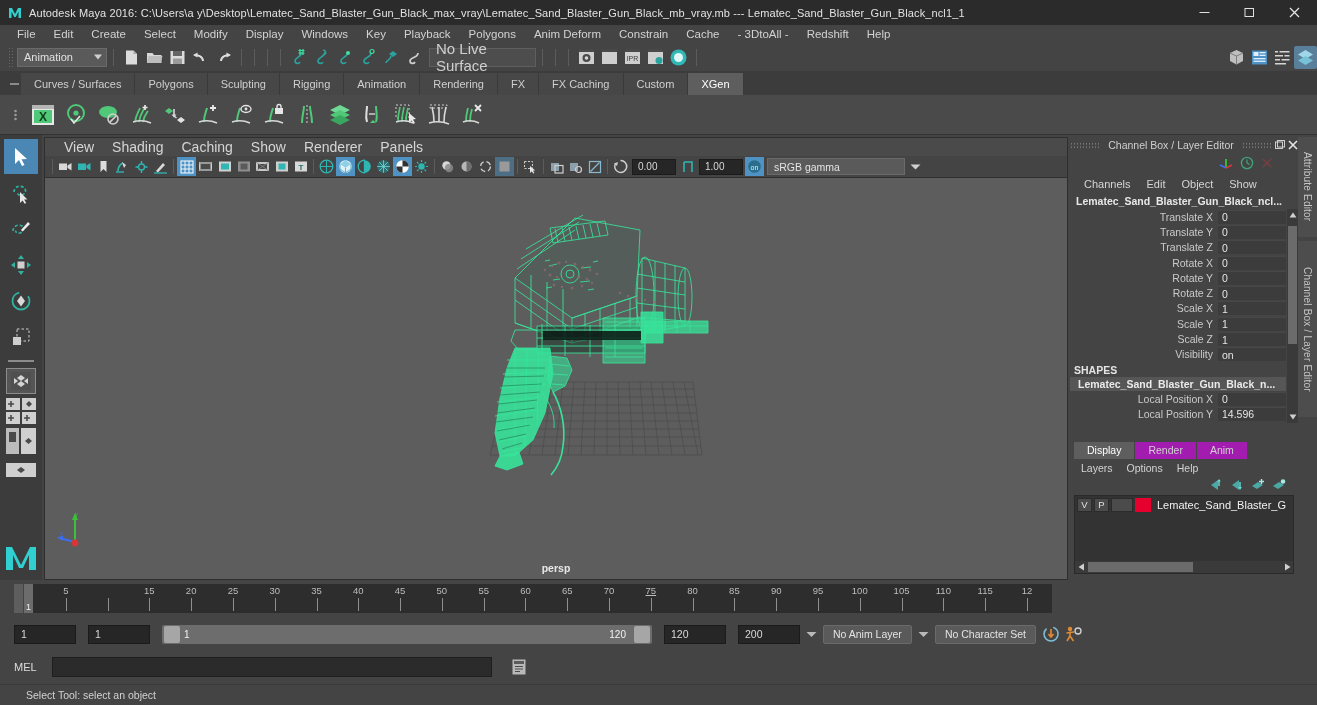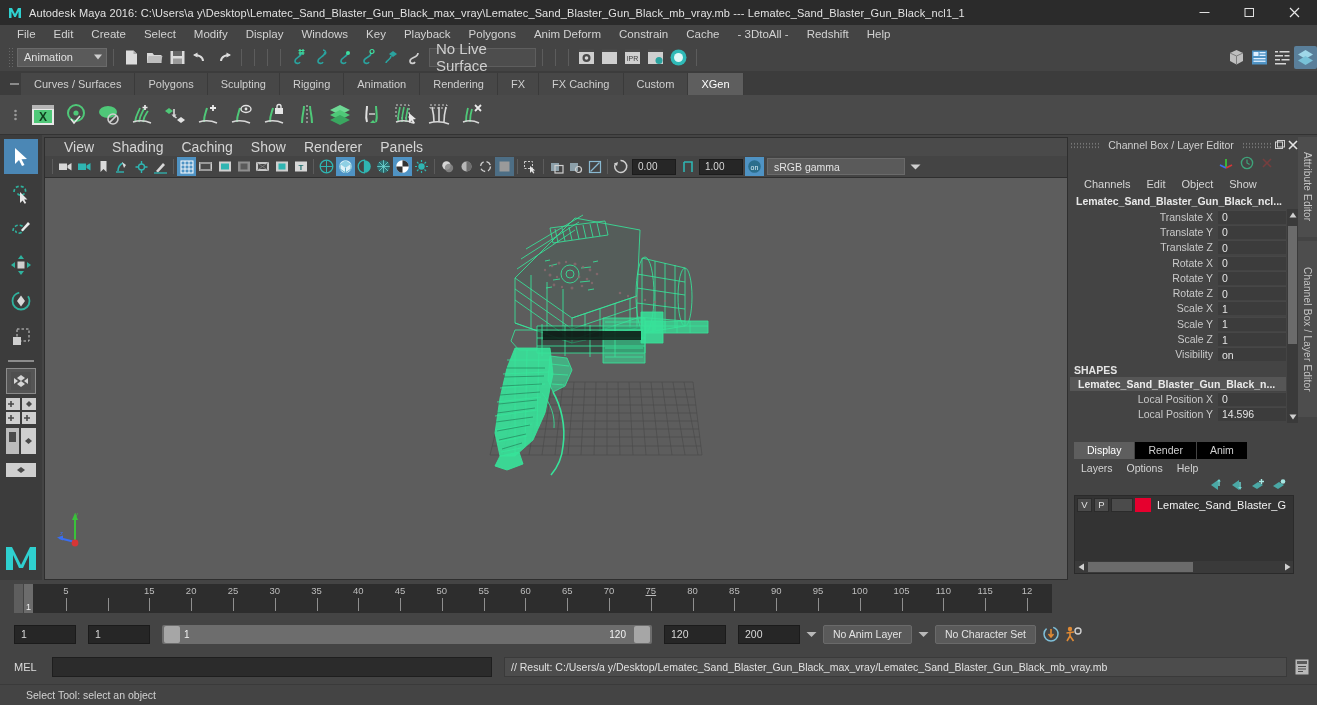--- a/index.html
+++ b/index.html
@@ -220,21 +220,21 @@
   .cb-scroll .up{top:0;} .cb-scroll .down{bottom:0;}
 
   
   .layereditor{
     position:absolute; left:1070px; top:440px; width:228px; height:140px;
     background:#444444;
   }
   .le-tabs{display:flex;align-items:flex-end;height:19px;padding-left:4px;}
   .le-tab{
     height:17px;line-height:17px;padding:0 13px;font-size:10.5px;color:#d0d0d0;
-    background:#000000;margin-right:1px;
+    background:#a21caf;margin-right:1px;
   }
   .le-tab.active{background:#5e5e5e;color:#fff;}
   .le-body{
     margin:0 4px; height:115px; background:#444; display:flex;flex-direction:column;
   }
   .le-menubar{height:17px;display:flex;align-items:center;}
   .le-menu{padding:0 7px;font-size:10.5px;color:#d3d3d3;line-height:16px;}
   .le-icons{height:18px;display:flex;align-items:center;justify-content:flex-end;gap:7px;padding-right:8px;}
   .le-list{
     flex:1 1 auto;background:#333333;border:1px solid #2a2a2a;margin-top:1px;position:relative;
@@ -1106,20 +1106,21 @@
             <circle cx="583" cy="118" r="1.2"></circle>
             <circle cx="591" cy="120" r="1.4"></circle>
           <circle cx="600" cy="122" r="1.2"></circle>
             <circle cx="610" cy="124" r="1.3"></circle>
             <circle cx="620" cy="123" r="1.2"></circle>
         </g>
 
         <rect x="498" y="153" width="98" height="9" fill="#0a1a14" opacity="0.85"></rect>
       </svg>
 
+      <div class="persp-label">persp</div>
 
       <div class="axis-gizmo">
         <svg width="44" height="40" viewBox="0 0 44 40">
           <path d="M20 33 L20 8" stroke="#3ac23a" stroke-width="2"></path>
           <path d="M20 4 L17 11 L23 11 Z" fill="#3ac23a"></path>
           <path d="M20 33 L4 29" stroke="#3a6ef0" stroke-width="2"></path>
           <path d="M2 28.5 L8 26.5 L8 31.5 Z" fill="#3a6ef0"></path>
           <circle cx="20" cy="34" r="3.4" fill="#d63636"></circle>
           <text x="20" y="7" font-size="6" fill="#3ac23a" font-family="Liberation Sans">y</text>
           <text x="5" y="26" font-size="6" fill="#3a6ef0" font-family="Liberation Sans">z</text>
@@ -1420,21 +1421,20 @@
           <circle cx="6" cy="4" r="2.2" fill="#e08a34"></circle>
           <path d="M6 6.5 L6 11 L3 16 M6 11 L9.5 16 M2.5 8 L10 7" stroke="#e08a34" stroke-width="1.6" fill="none"></path>
           <circle cx="14" cy="6" r="3" fill="none" stroke="#cfcfcf" stroke-width="1.4"></circle>
         </svg>
     </div>
   </div>
 
   <div class="melrow">
     <div class="mel-label">MEL</div>
     <div class="mel-input"></div>
-    <div class="mel-result">// Result: C:/Users/a y/Desktop/Lematec_Sand_Blaster_Gun_Black_max_vray/Lematec_Sand_Blaster_Gun_Black_mb_vray.mb</div>
     <div class="mel-btn">
       <svg width="18" height="18" viewBox="0 0 18 18">
           <rect x="2.5" y="1.5" width="13" height="15" fill="#b8b8b8"></rect>
           <rect x="4" y="3" width="10" height="3" fill="#5a5a5a"></rect>
           <path d="M5 8.5 H13 M5 11 H13 M5 13.5 H10" stroke="#4a4a4a" stroke-width="1.2"></path>
         </svg>
     </div>
   </div>
 
   <div class="helpline">

